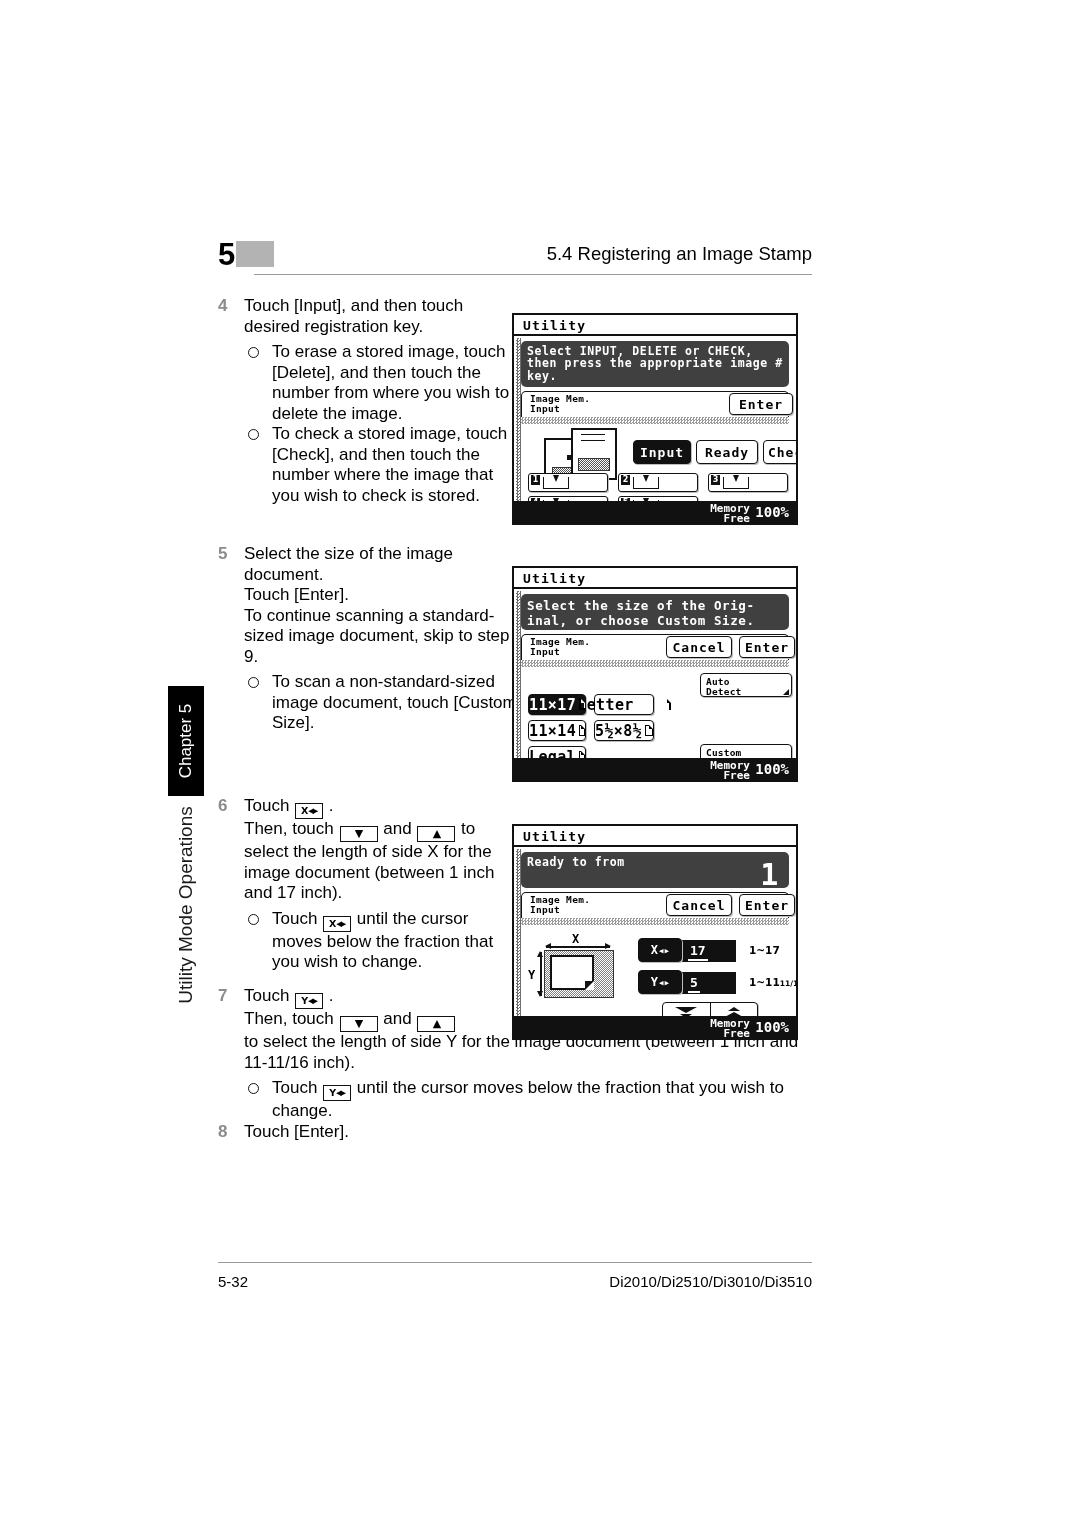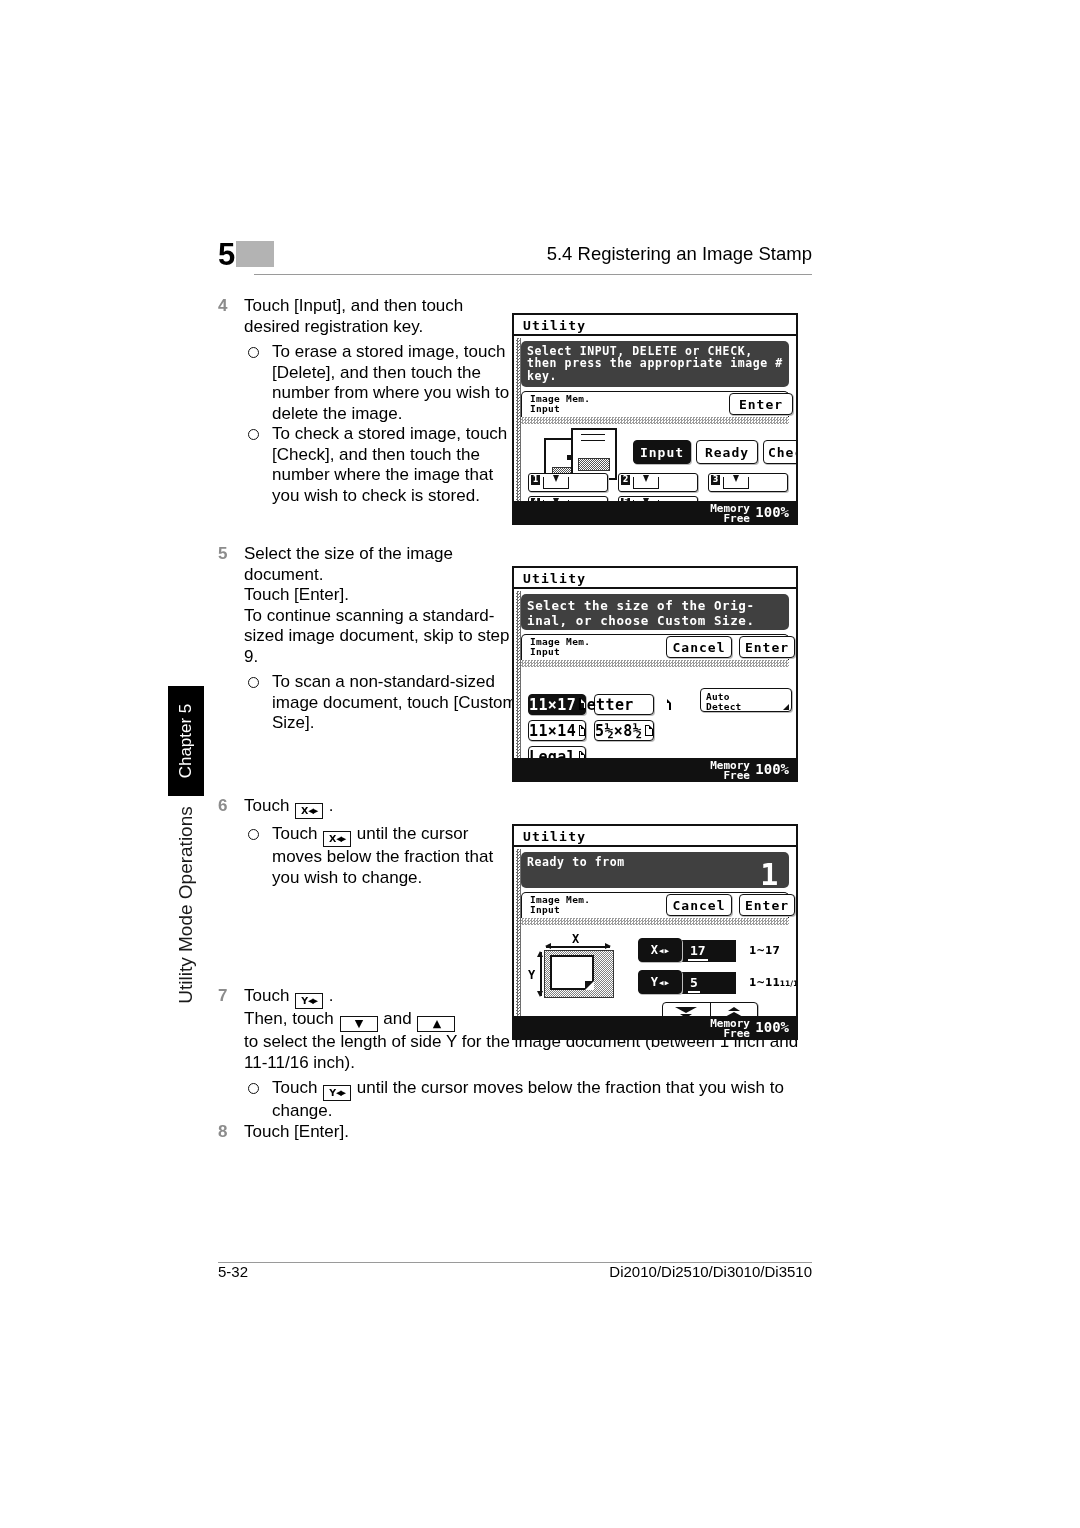--- a/index.html
+++ b/index.html
@@ -145,21 +145,21 @@
     position:absolute;box-sizing:border-box;
     border:1.8px solid #111;border-radius:4px;background:#fff;
     font-size:13px;font-weight:bold;letter-spacing:1px;
     display:flex;align-items:center;justify-content:center;
     font-family:"DejaVu Sans Mono", monospace;
     box-shadow:1px 1px 0 #bdbdbd;
   }
   .btn.sel{background:#111;color:#fff;}
   .btn.small{font-size:15px;letter-spacing:.4px;}
   .btn.tiny{font-size:9.5px;letter-spacing:.2px;line-height:10px;
-            display:block;padding:3px 0 0 5px;white-space:pre-line;text-align:left;margin-top:15px;}
+            display:block;padding:3px 0 0 5px;white-space:pre-line;text-align:left;}
   .btn.tiny::after{
     content:"";position:absolute;right:2px;bottom:1px;
     border-left:6px solid transparent;border-bottom:6px solid #111;
   }
 
   
   .regkey{
     position:absolute;box-sizing:border-box;
     border:1.5px solid #111;border-radius:3px;background:#fff;
     box-shadow:1px 1px 0 #bdbdbd;
@@ -302,21 +302,21 @@
   .tri-dn::before{top:0;border-left:11px solid transparent;border-right:11px solid transparent;border-top:6px solid #111;}
   .tri-dn::after{top:7px;left:5px;border-left:6px solid transparent;border-right:6px solid transparent;border-top:4px solid #111;}
   .tri-up::before,.tri-up::after{content:"";position:absolute;left:0;}
   .tri-up::before{bottom:0;border-left:11px solid transparent;border-right:11px solid transparent;border-bottom:6px solid #111;}
   .tri-up::after{bottom:7px;left:5px;border-left:6px solid transparent;border-right:6px solid transparent;border-bottom:4px solid #111;}
 
   
   .footer{position:absolute;left:218px;top:1262px;width:594px;}
   .footer .rule{height:1px;background:#9a9a9a;}
   .footer .row{
-    display:flex;justify-content:space-between;font-size:15px;
+    display:flex;justify-content:space-between;margin-top:10px;font-size:15px;
   }
 </style>
 </head>
 <body>
 
 <div class="page">
 
   <div class="hdr">
     <div class="hdr-box"></div>
     <div class="hdr-num">5</div>
@@ -356,20 +356,27 @@
         </ul>
       </div>
     </div>
 
     <div class="step" style="min-height:190px;">
       <div class="step-num">6</div>
       <div class="step-body col-narrow">
         <p>
           <span>Touch</span>
           <span class="keyic"><span>X</span><span class="tri">◂▸</span></span> .
+        </p>
+        <p>
+          <span>Then, touch</span>
+          <span class="keyic wide"><span class="tri">▼</span></span>
+          <span>and</span>
+          <span class="keyic wide"><span class="tri">▲</span></span>
+          <span>to select the length of side X for the image document (between 1 inch and 17 inch).</span>
         </p>
         <ul class="bullets">
           <li>
             <span class="dot"></span>
             <span>Touch</span>
             <span class="keyic"><span>X</span><span class="tri">◂▸</span></span>
             <span>until the cursor moves below the fraction that you wish to change.</span>
           </li>
         </ul>
       </div>

